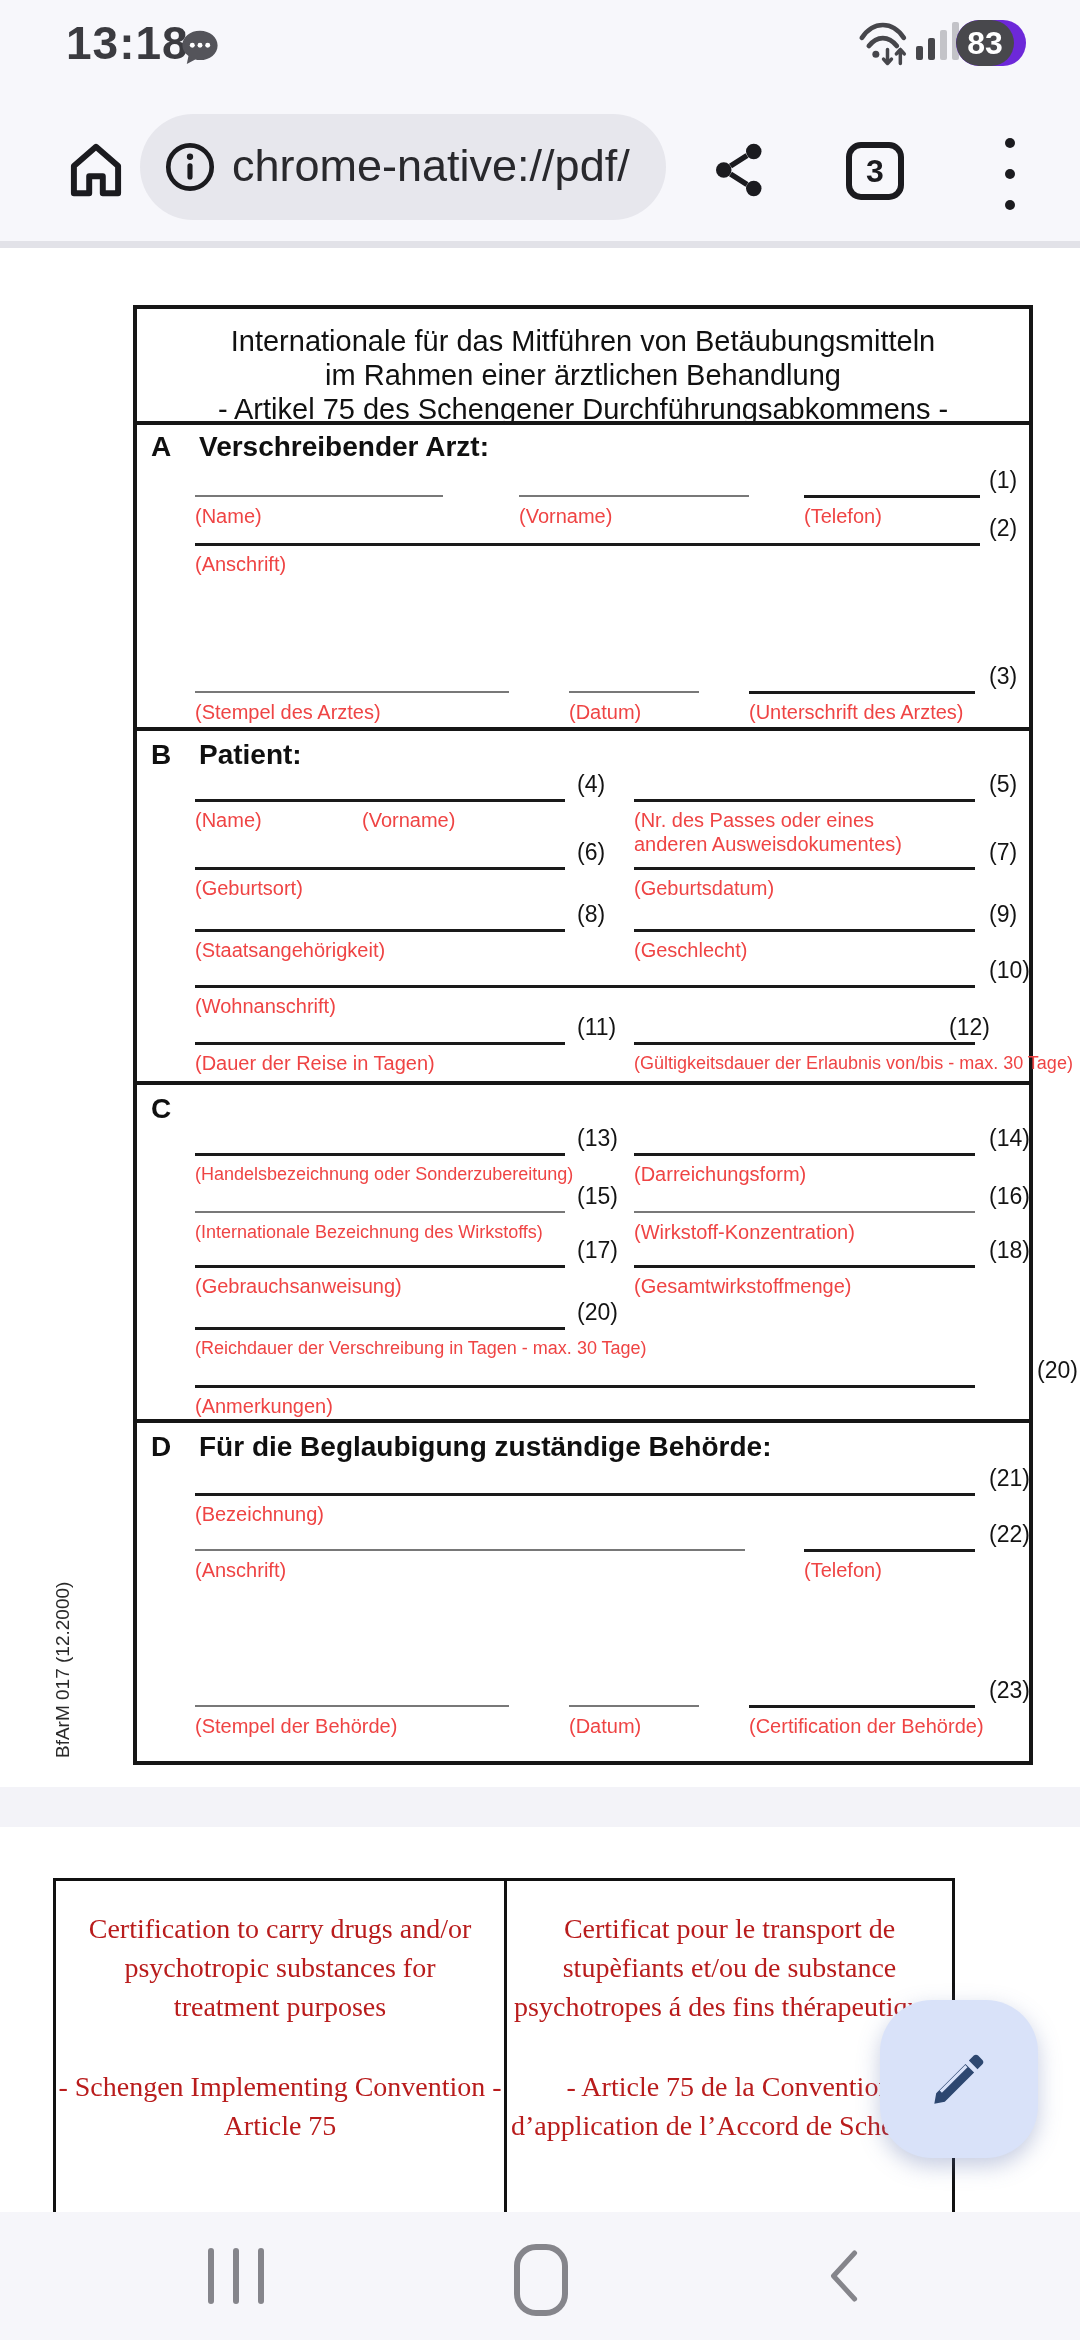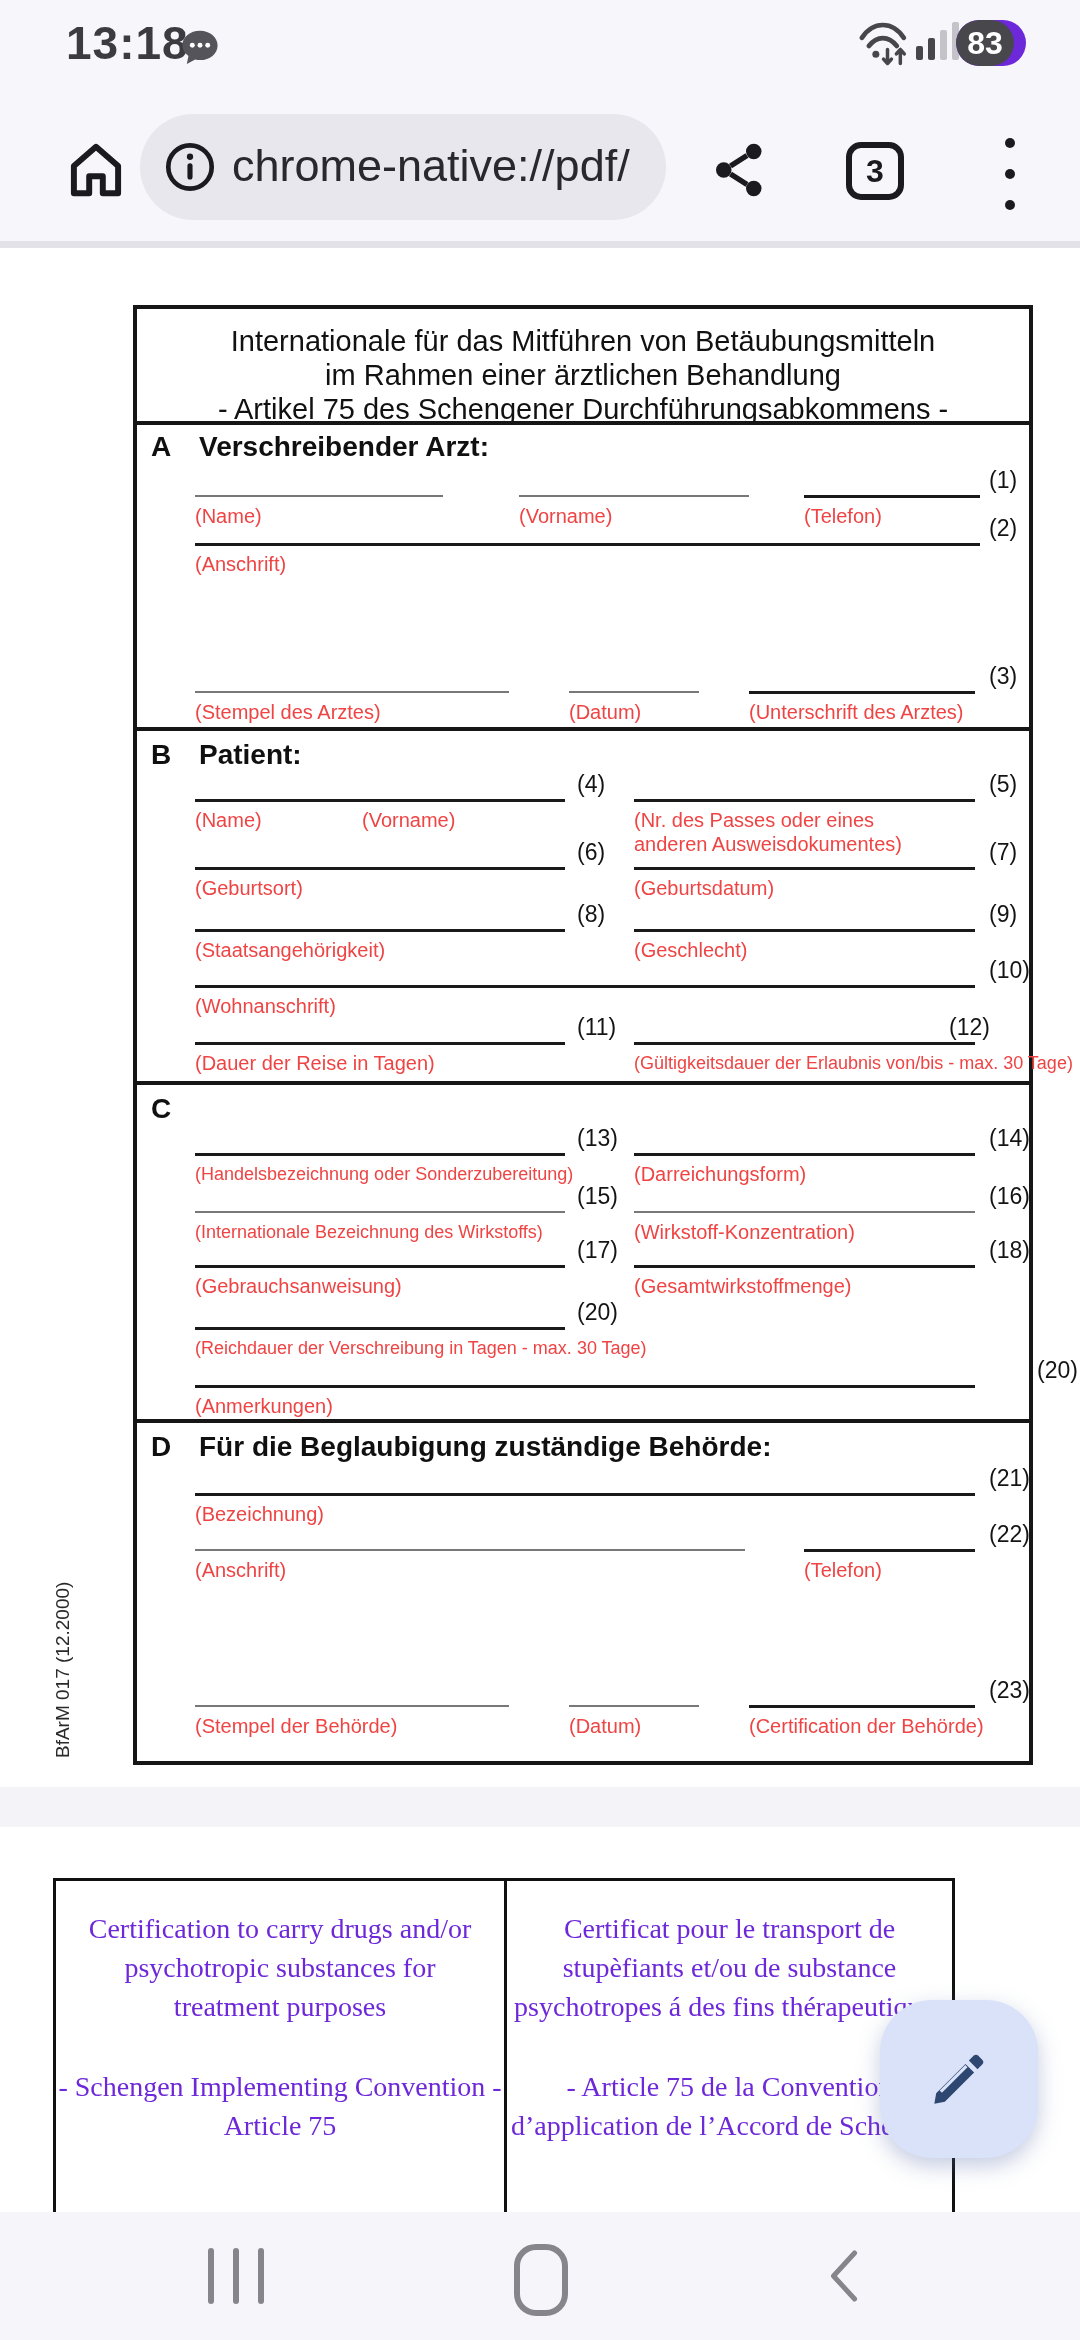--- a/index.html
+++ b/index.html
@@ -40,21 +40,21 @@
   .ln{position:absolute;height:3px;background:#1a1a1a;}
   .ln.thin{height:2px;background:#787878;}
   .lbl{position:absolute;font-size:20px;color:#ef4444;white-space:nowrap;}
   .lbl.sm{font-size:18px;}
   .num{position:absolute;font-size:23px;color:#141414;}
   .side-label{position:absolute;left:52px;top:1290px;width:30px;height:220px;
               writing-mode:vertical-rl;transform:rotate(180deg);font-size:19px;color:#2a2a2a;white-space:nowrap;}
 
   
   .p2-box{position:absolute;left:53px;top:1630px;width:896px;height:420px;border:3px solid #111;background:#fff;
-          font-family:"Liberation Serif",serif;color:#6d28d9;}
+          font-family:"Liberation Serif",serif;color:#b91c1c;}
   .p2-divider{position:absolute;left:448px;top:0;width:3px;height:100%;background:#111;}
   .p2-line{position:absolute;width:448px;text-align:center;font-size:28px;white-space:nowrap;}
   .p2-line.right{left:451px;width:445px;}
 
   
   .fab{position:absolute;left:880px;top:2000px;width:158px;height:158px;border-radius:52px;background:#d9e2f9;
        box-shadow:0 8px 22px rgba(90,110,170,.35);z-index:30;display:flex;align-items:center;justify-content:center;}
 
   
   .nav-bar{position:absolute;left:0;top:2212px;width:1080px;height:128px;background:#f6f6fa;z-index:20;}

